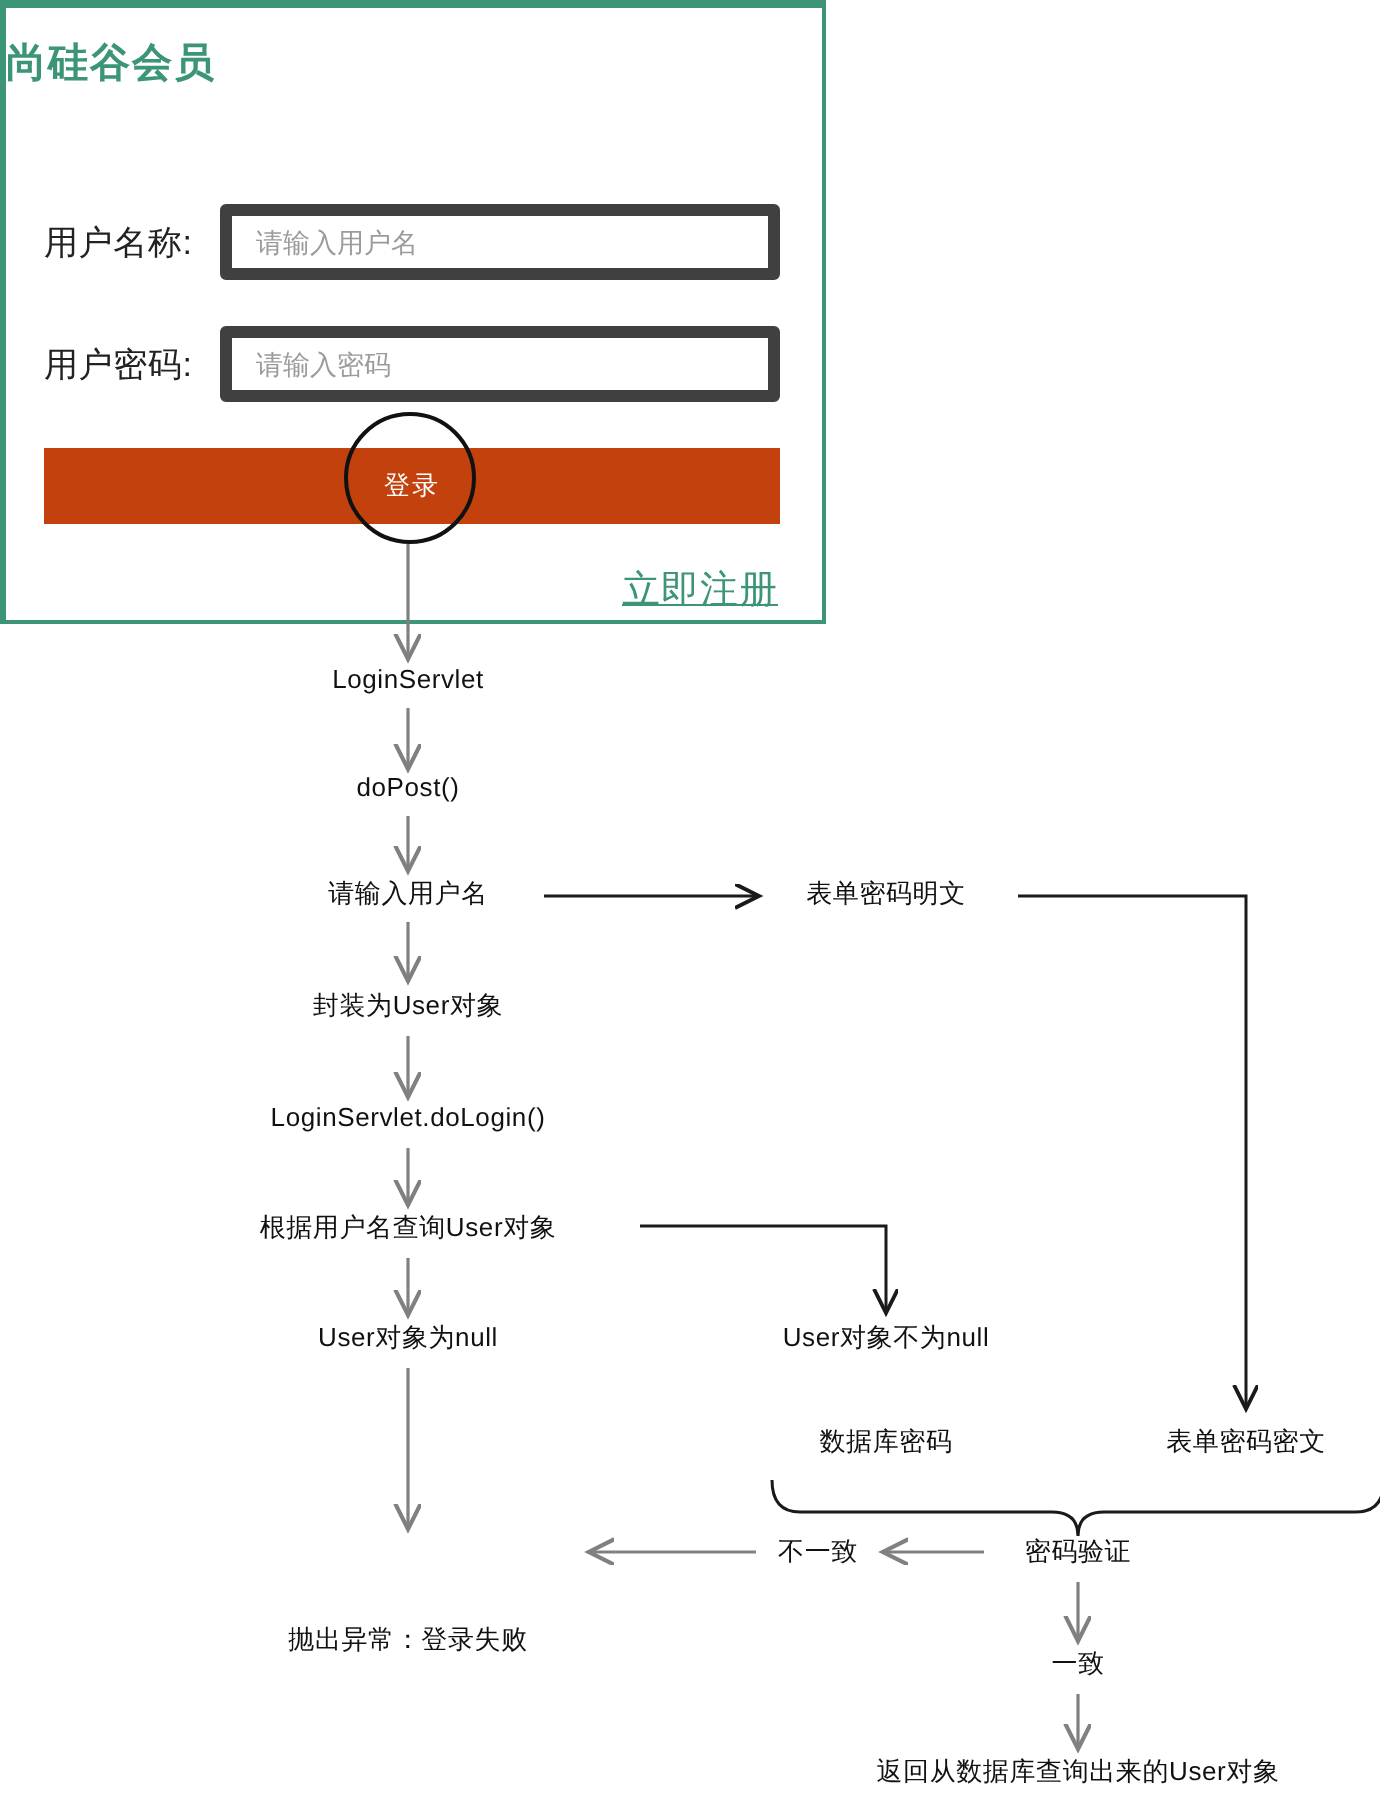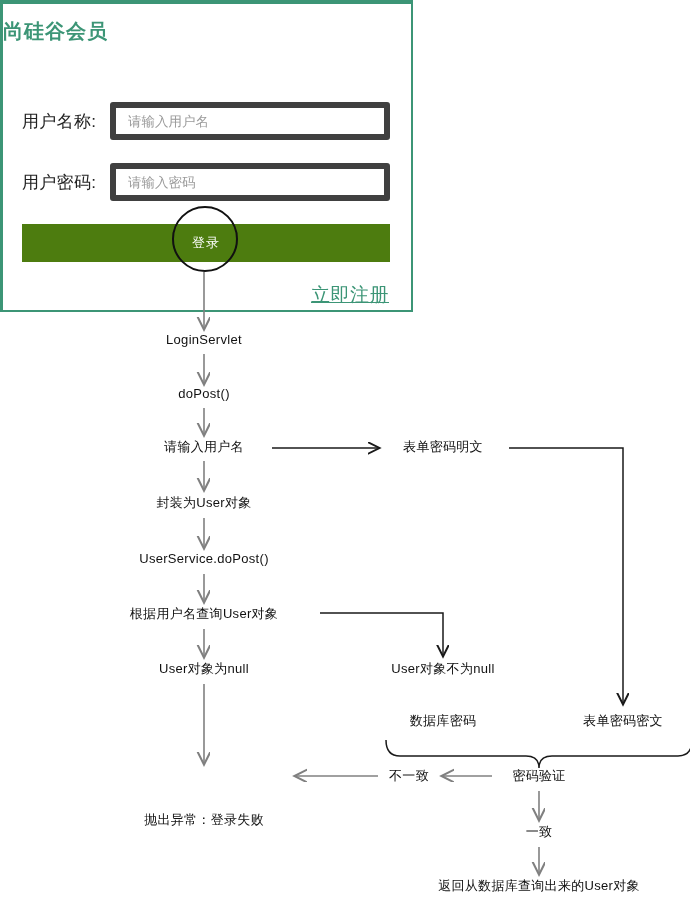--- a/index.html
+++ b/index.html
@@ -108,21 +108,21 @@
     font-family: "Liberation Sans", "DejaVu Sans", sans-serif;
   }
   .field-input::placeholder { color: #9b9b9b; }
 
   #login-button {
     position: absolute;
     left: 19px;
     top: 220px;
     width: 368px;
     height: 38px;
-    background: #4d7c0f;
+    background: #c2410c;
     border: none;
     color: #ffffff;
     font-size: 13px;
     letter-spacing: 1px;
     cursor: pointer;
     font-family: "Liberation Sans", "DejaVu Sans", sans-serif;
   }
   #register-link {
     position: absolute;
     right: 22px;
@@ -186,21 +186,21 @@
 
   <span id="register-link">立即注册</span>
 </div>
 
 <div id="annotation-circle"></div>
 
 <div class="node" style="left:204px; top:332px;">LoginServlet</div>
 <div class="node" style="left:204px; top:386px;">doPost()</div>
 <div class="node" style="left:204px; top:438px;">请输入用户名</div>
 <div class="node" style="left:204px; top:494px;">封装为User对象</div>
-<div class="node" style="left:204px; top:551px;">UserService.doPost()</div>
+<div class="node" style="left:204px; top:551px;">LoginServlet.doLogin()</div>
 <div class="node" style="left:204px; top:605px;">根据用户名查询User对象</div>
 <div class="node" style="left:204px; top:660px;">User对象为null</div>
 <div class="node" style="left:204px; top:799px;margin-top:12px;">抛出异常：登录失败</div>
 <div class="node" style="left:443px; top:438px;">表单密码明文</div>
 <div class="node" style="left:443px; top:660px;">User对象不为null</div>
 <div class="node" style="left:443px; top:712px;">数据库密码</div>
 <div class="node" style="left:623px; top:712px;">表单密码密文</div>
 <div class="node" style="left:539px; top:767px;">密码验证</div>
 <div class="node" style="left:409px; top:767px;">不一致</div>
 <div class="node" style="left:539px; top:823px;">一致</div>

